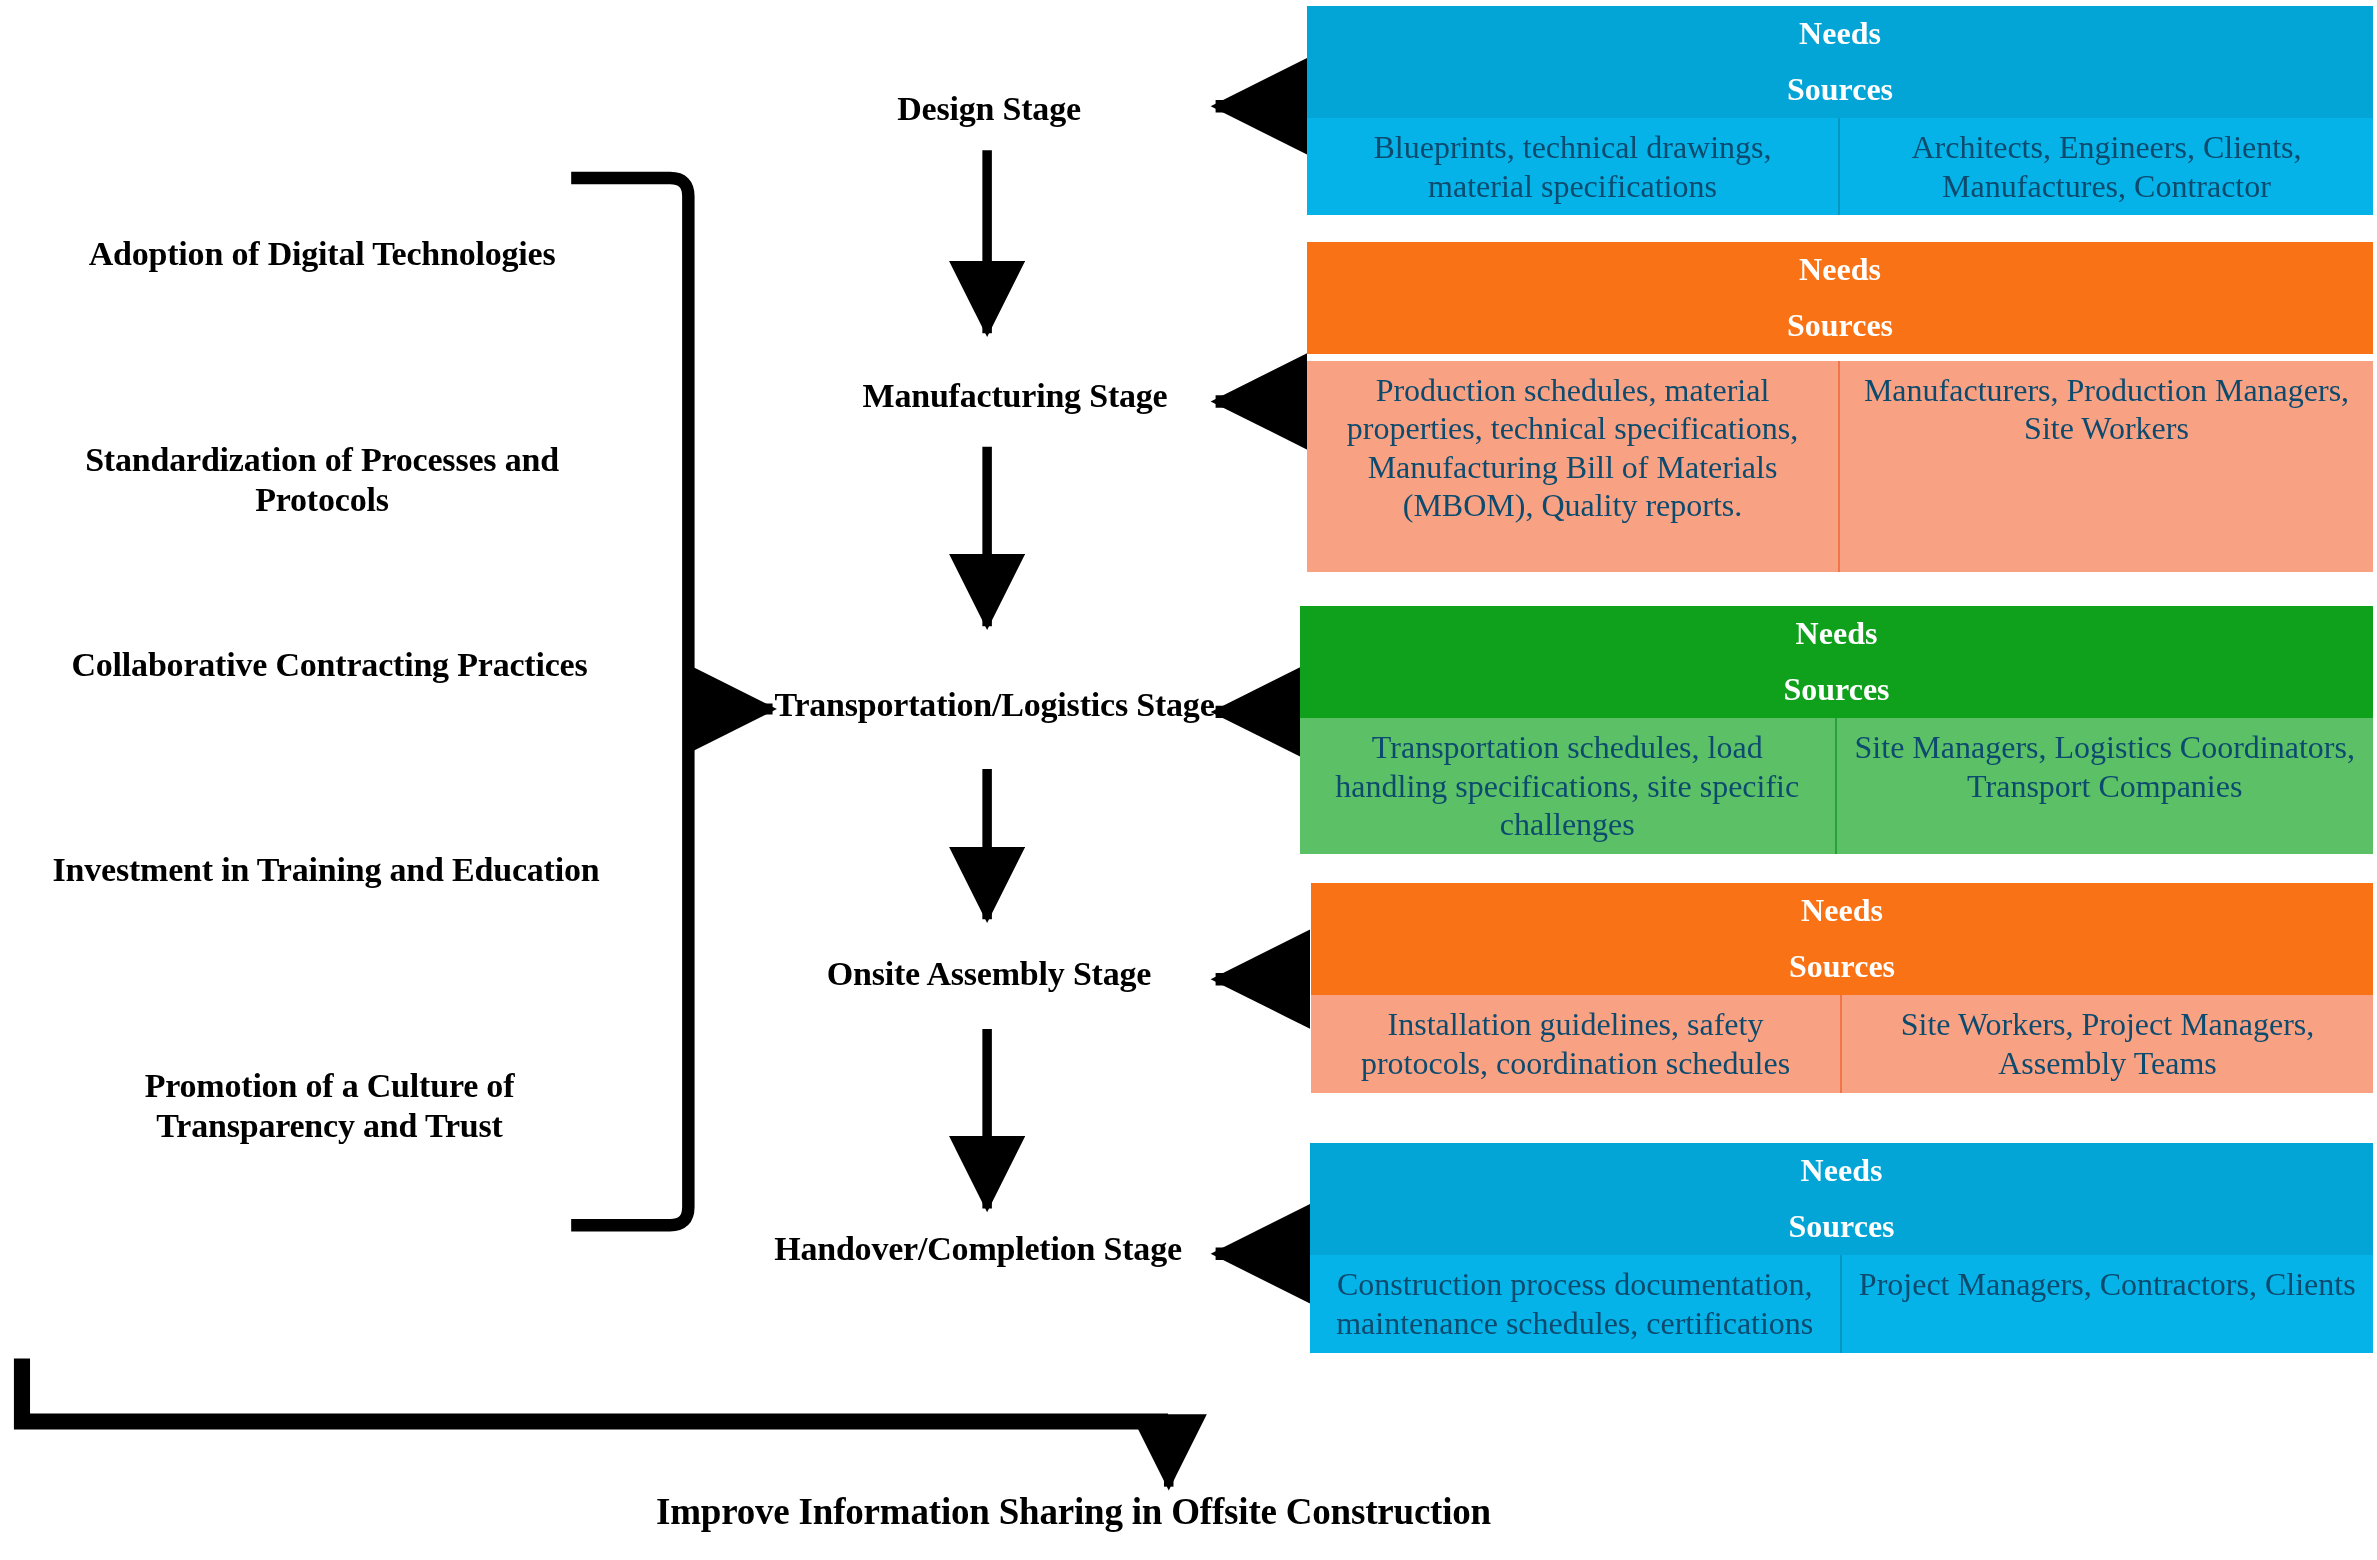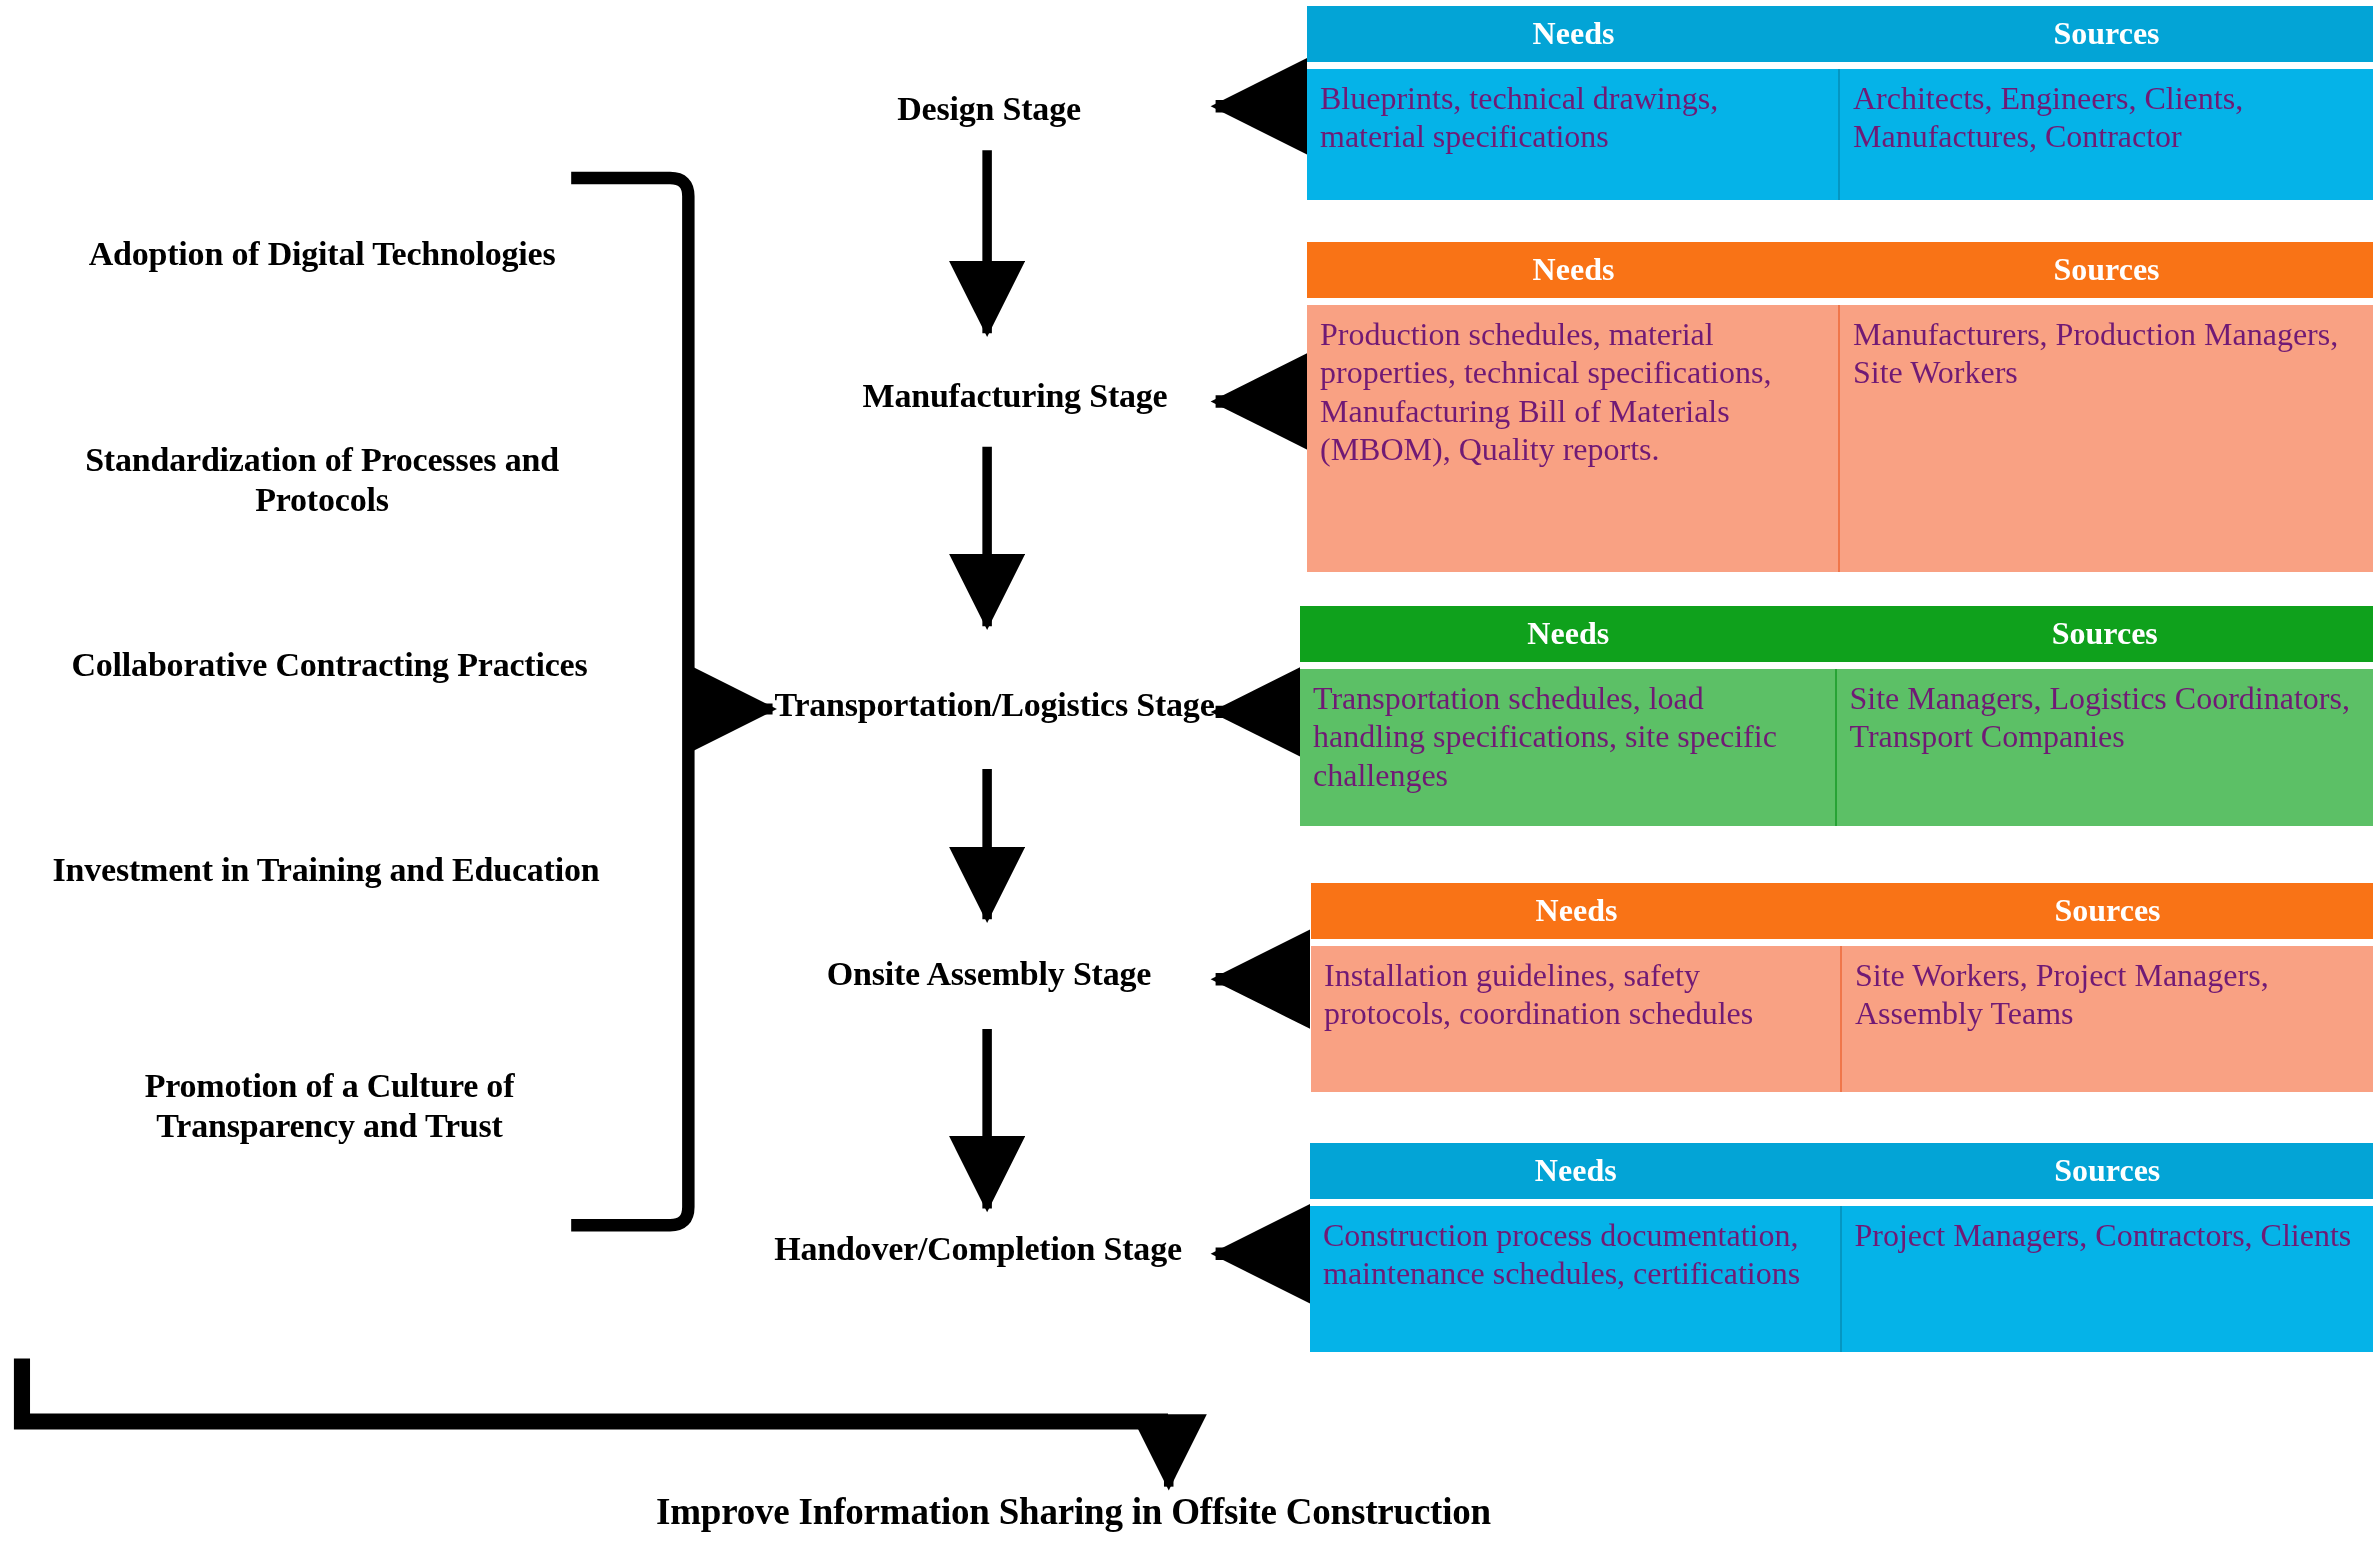--- a/index.html
+++ b/index.html
@@ -44,42 +44,43 @@
   .info-table{
     position:absolute;
     display:flex;
     flex-direction:column;
     box-sizing:border-box;
   }
   .info-head{
     display:flex;
     width:100%;
     box-sizing:border-box;
+    flex-direction:column;
   }
   .info-head .hcell{
     flex:1 1 50%;
     text-align:center;
     color:#ffffff;
     font-weight:bold;
     font-size:32px;
     padding:8.8px 0 10.3px 0;
     box-sizing:border-box;
     white-space:nowrap;
   }
   .head-rule{height:6.6px;background:#ffffff;width:100%;}
   .info-body{
     display:flex;
     width:100%;
     flex:1 1 auto;
     box-sizing:border-box;
   }
   .info-body .bcell{
     flex:1 1 50%;
-    text-align:left;
-    color:#701a75;
+    text-align:center;
+    color:#0c4a6e;
     font-size:32px;
     line-height:1.20;
     padding:10.3px 13px 10.3px 13px;
     box-sizing:border-box;
   }
   .info-body .bcell.left{border-right:2.2px solid rgba(255,255,255,.85);}
 
   
   .t-blue   .info-head{background:#03A4D6;}
   .t-blue   .info-body{background:#05B3E8;}

